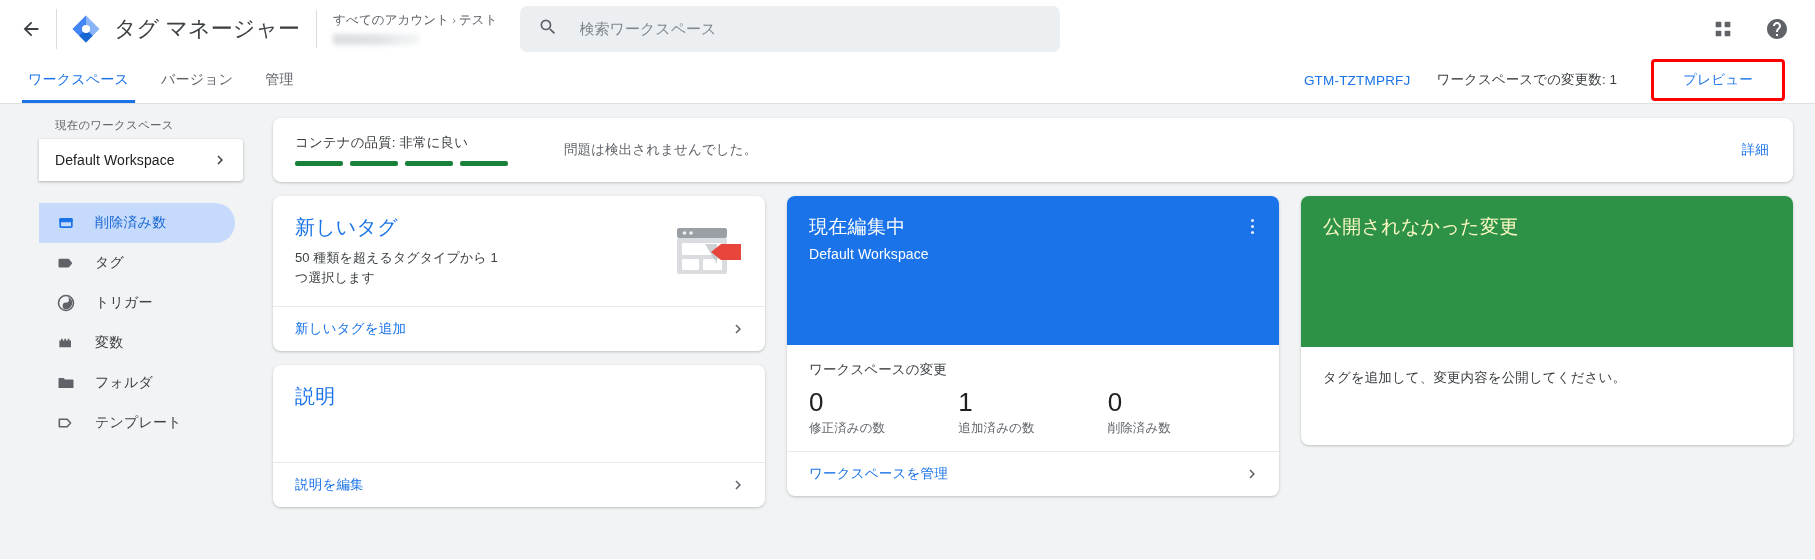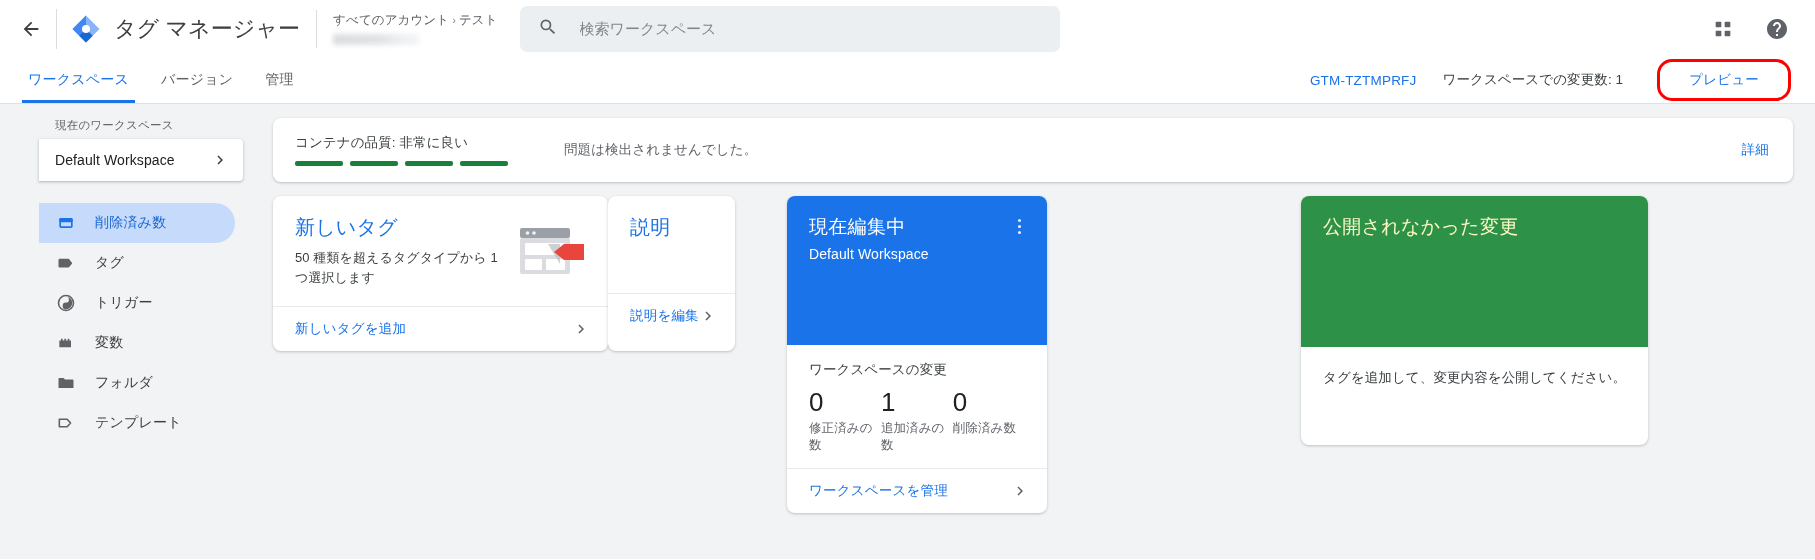--- a/index.html
+++ b/index.html
@@ -165,23 +165,23 @@
     margin-right: 34px;
     white-space: nowrap;
     letter-spacing: .1px;
   }
   .preview-wrap {
     position: relative;
     display: flex;
     align-items: center;
     justify-content: center;
     border: 3px solid #ff0000;
-    border-radius: 15px;
+    border-radius: 4px;
     padding: 5px 7px;
-    margin-right: 6px;
+    margin-right: 12px;
   }
   .preview-btn {
     font-size: 13.5px;
     color: #1a73e8;
     background: transparent;
     border: 0;
     cursor: pointer;
     padding: 4px 22px;
     font-family: inherit;
     letter-spacing: .2px;
@@ -291,21 +291,21 @@
     letter-spacing: .2px;
   }
 
   
   .grid {
     display: grid;
     grid-template-columns: 1fr 1fr 1fr;
     gap: 22px;
     align-items: start;
   }
-  .col { display: flex; flex-direction: row; }
+  .col { display: flex; flex-direction: column; gap: 14px; }
 
   
   .newtag-card { overflow: hidden; }
   .newtag-body {
     display: flex;
     padding: 18px 18px 14px 22px;
     min-height: 110px;
   }
   .newtag-texts { flex: 1; padding-right: 8px; }
   .newtag-title {

